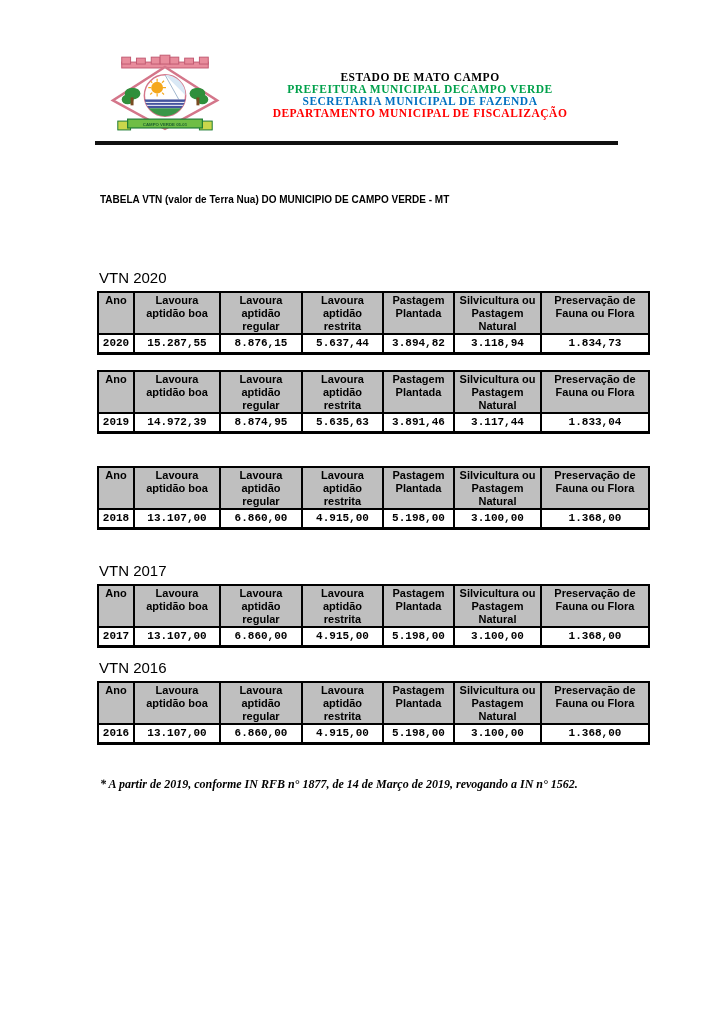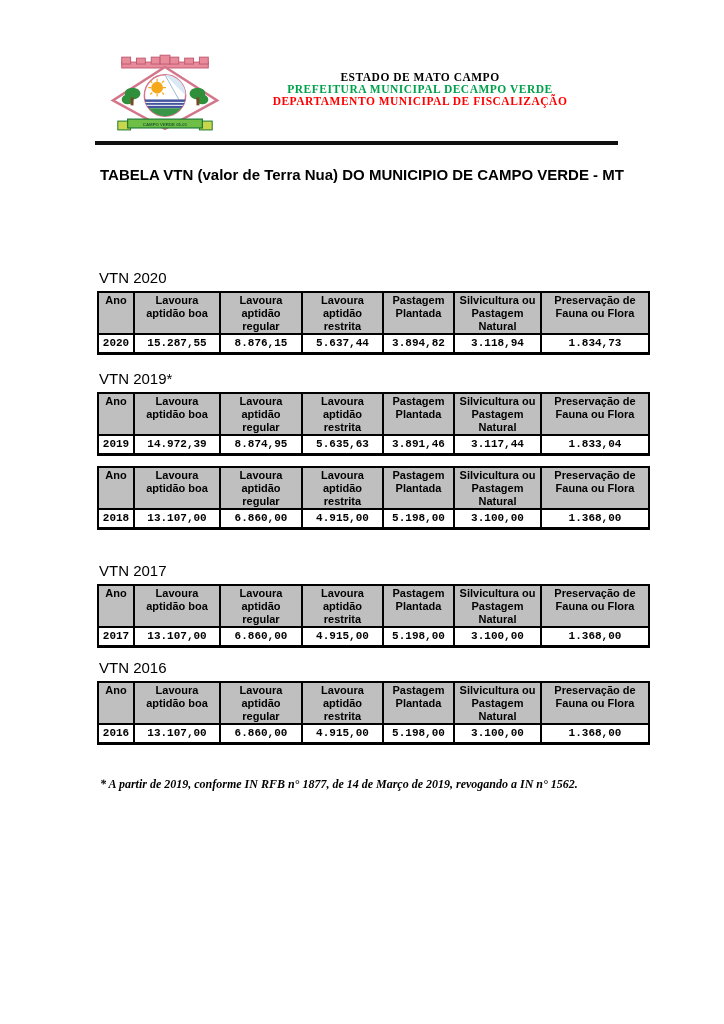--- a/index.html
+++ b/index.html
@@ -14,22 +14,22 @@
     font-family:"Liberation Serif", serif;font-weight:bold;font-size:11.5px;
     line-height:12px;letter-spacing:0.5px;
   }
   .org-line.l0{color:#000000;}
   .org-line.l1{color:#00A14B;}
   .org-line.l2{color:#0070C0;}
   .org-line.l3{color:#FF0000;}
   .rule{position:absolute;left:95px;top:141px;width:523px;height:4px;background:#111111;}
   
   .doc-title{
-    position:absolute;left:100px;top:166px;width:560px;
-    font-size:15px;font-weight:bold;color:#000000;
+    position:absolute;left:100px;top:194px;width:560px;
+    font-size:10px;font-weight:bold;color:#000000;
   }
   
   .vtn-group{position:absolute;left:97px;width:560px;}
   .vtn-label{font-size:15px;font-weight:normal;color:#000;margin:0 0 5px 2px;}
   table.vtn{
     border-collapse:collapse;table-layout:fixed;width:551px;
     border:2px solid #000;border-bottom-width:3px;
   }
   table.vtn col.c0{width:36px;} table.vtn col.c1{width:86px;}
   table.vtn col.c2{width:82px;} table.vtn col.c3{width:81px;}
@@ -109,20 +109,21 @@
       <rect x="95" y="68" width="13" height="9" fill="#C9D64B" stroke="#1C7A33" stroke-width="1"></rect>
       <rect x="22" y="66" width="76" height="9" fill="#6FBE45" stroke="#1C7A33" stroke-width="1.2"></rect>
       <text x="60" y="72.8" font-size="4.4" font-family="Liberation Sans, sans-serif" font-weight="bold" fill="#1C5E2E" text-anchor="middle">CAMPO VERDE 05-01</text>
     </g>
   </svg>
 </div>
 
 <div class="org-block">
   <div class="org-line l0">ESTADO DE MATO CAMPO</div>
   <div class="org-line l1">PREFEITURA MUNICIPAL DECAMPO VERDE</div>
+  <div class="org-line l2">SECRETARIA MUNICIPAL DE FAZENDA</div>
   <div class="org-line l3">DEPARTAMENTO MUNICIPAL DE FISCALIZAÇÃO</div>
 </div>
 
 <div class="rule"></div>
 
 <div class="doc-title">TABELA VTN (valor de Terra Nua) DO MUNICIPIO DE CAMPO VERDE - MT</div>
 
 <div class="vtn-group g0">
   <div class="vtn-label">VTN 2020</div>
   <table class="vtn">
@@ -163,21 +164,20 @@
       <td>5.637,44</td>
       <td>3.894,82</td>
       <td>3.118,94</td>
       <td>1.834,73</td>
     </tr>
       </tbody>
   </table>
 </div>
 
 <div class="vtn-group g1">
-  <div class="vtn-label">VTN 2019*</div>
   <table class="vtn">
     <colgroup>
         <col class="c0">
         <col class="c1">
         <col class="c2">
         <col class="c3">
         <col class="c4">
         <col class="c5">
         <col class="c6">
       </colgroup>

